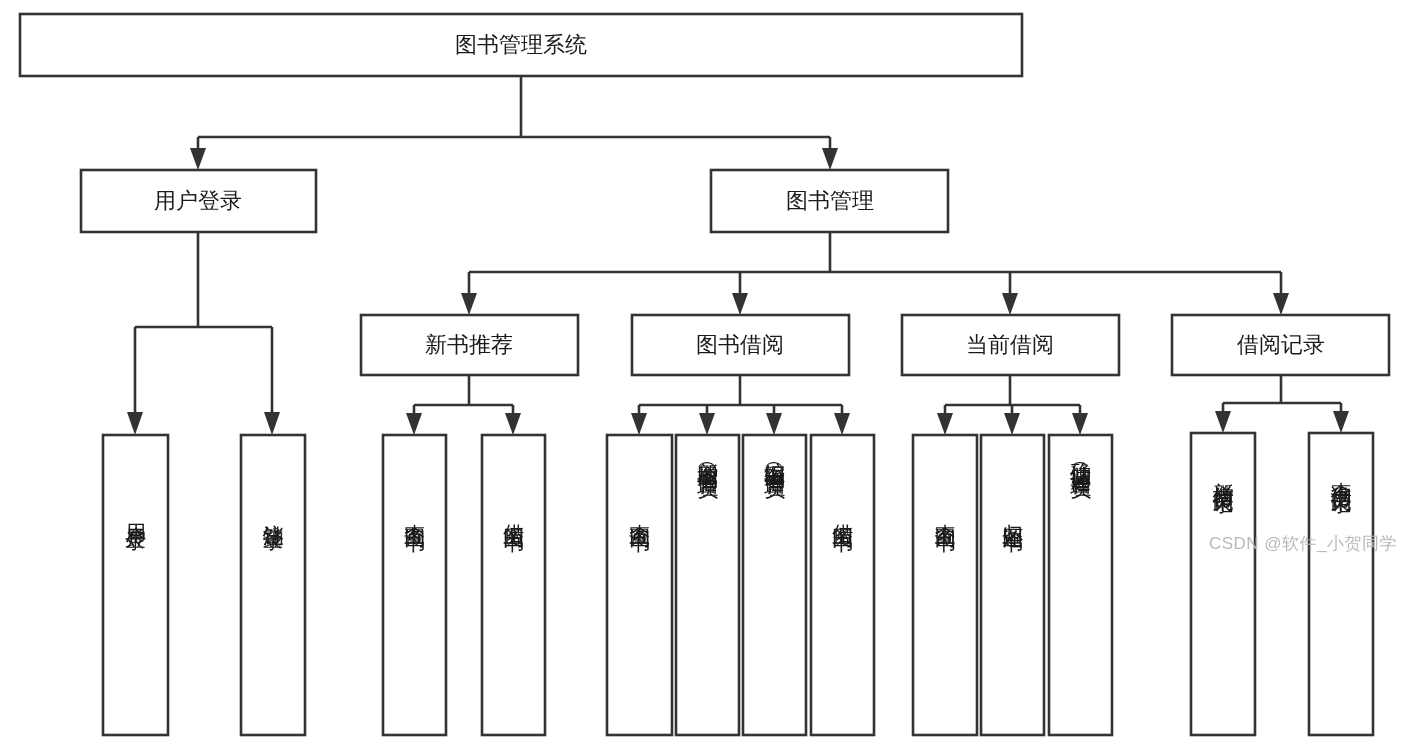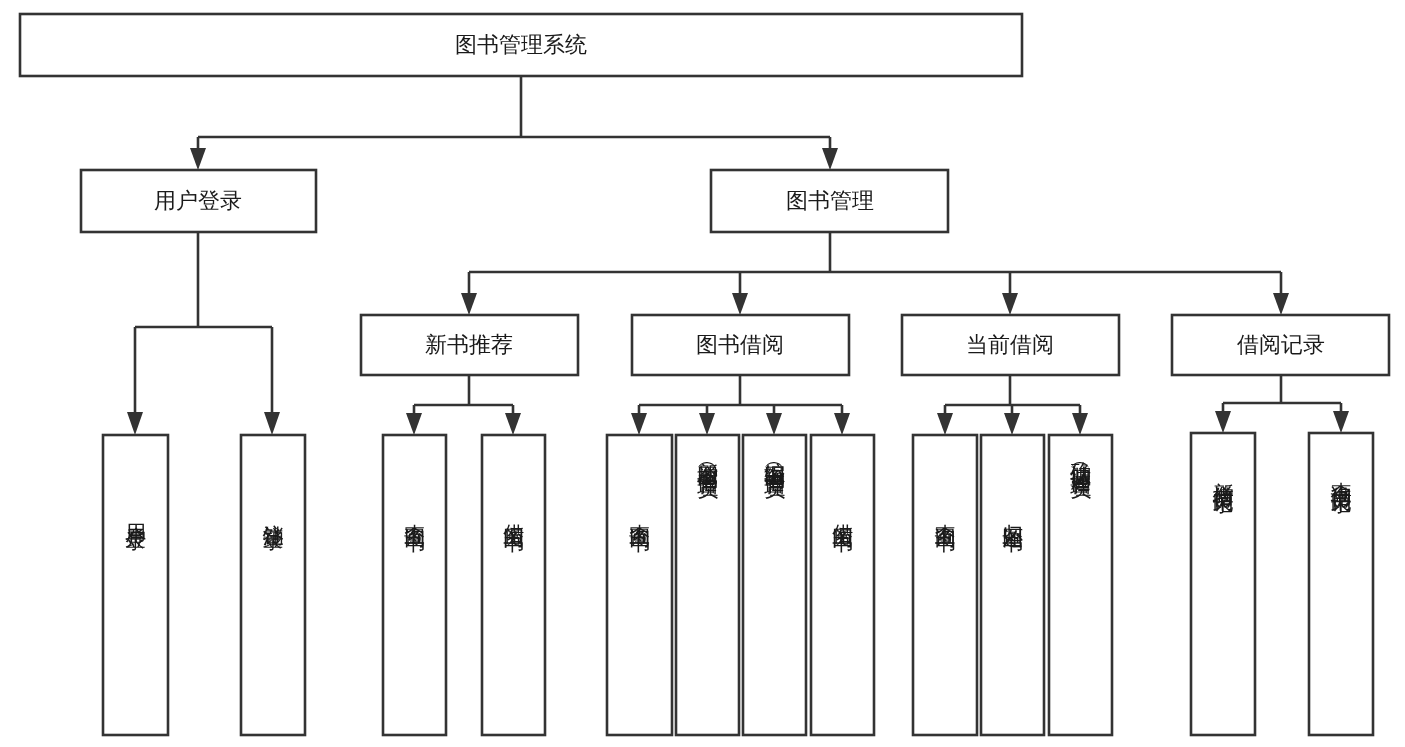--- a/index.html
+++ b/index.html
@@ -234,13 +234,14 @@
     <span class="vlabel">确认归还（管理员）</span>
   </div>
 
   <div class="vlabel-wrap" style="left:1191px; top:433px; width:64px; height:302px; padding-top:32px;">
     <span class="vlabel">新增借阅记录</span>
   </div>
   <div class="vlabel-wrap" style="left:1309px; top:433px; width:64px; height:302px; padding-top:32px;">
     <span class="vlabel">查询借阅记录</span>
   </div>
 
+  <div id="watermark">CSDN @软件_小贺同学</div>
 </div>
 
 </body></html>

